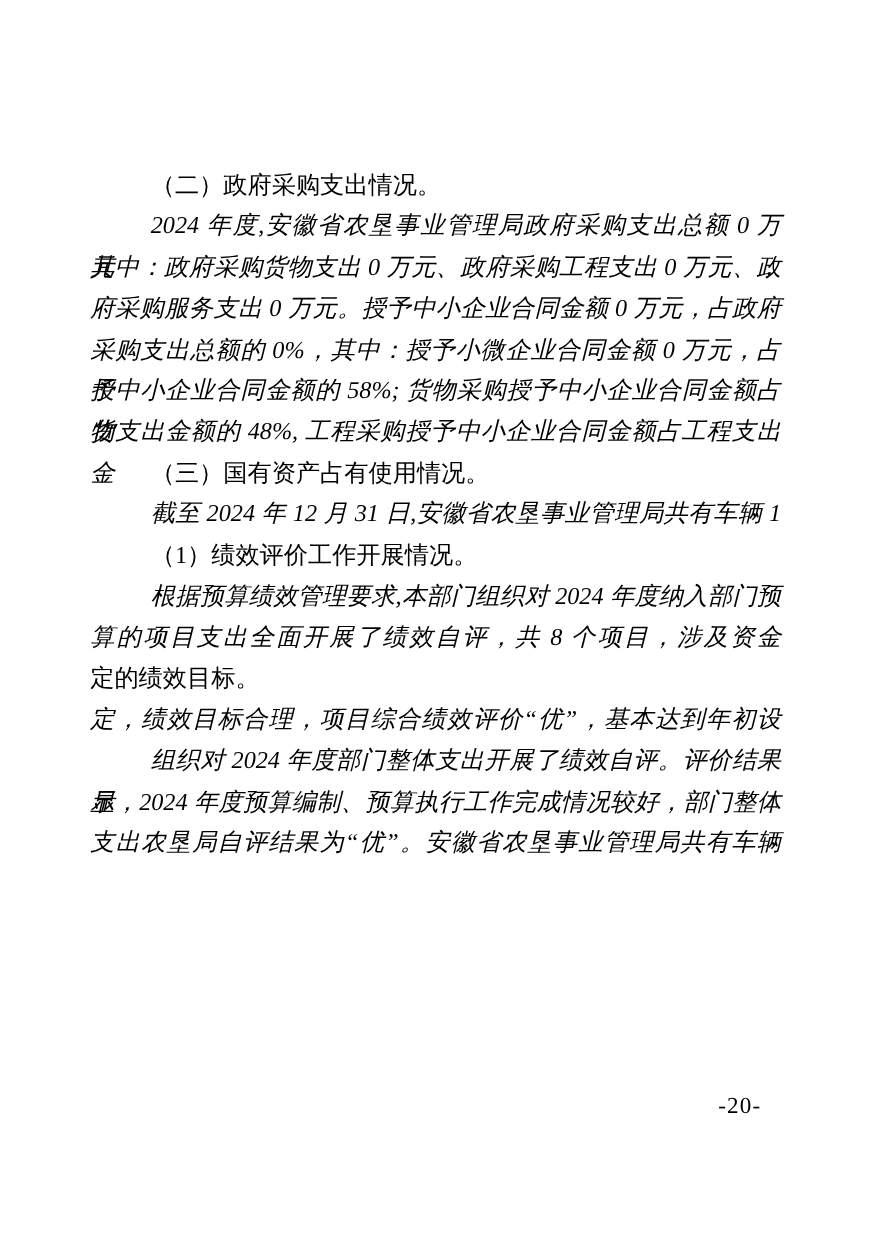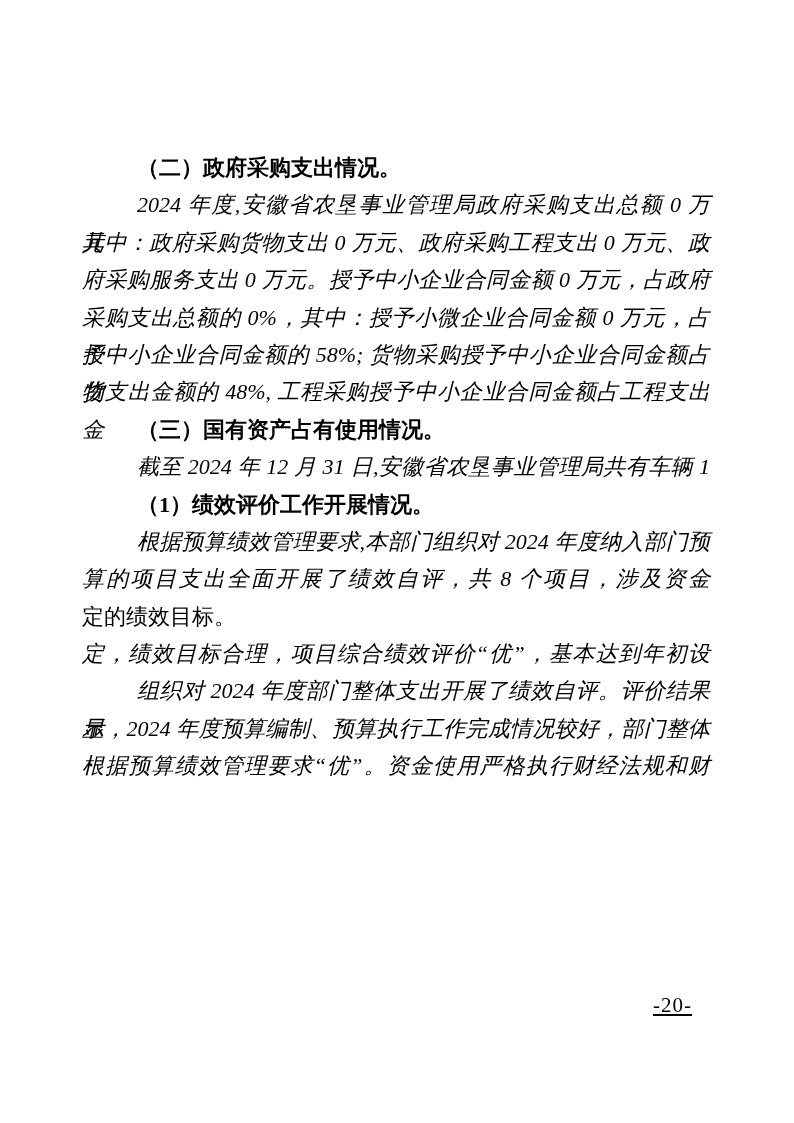--- a/index.html
+++ b/index.html
@@ -30,30 +30,29 @@
   }
   .just {
     text-align: justify;
     text-align-last: justify;
     font-style: italic;
   }
   .indent {
     text-indent: 55px;
   }
   .heading {
-    font-weight: bold;
+    font-weight: normal;
   }
   .pageno {
     position: absolute;
     right: 102px;
     top: 993px;
     font-size: 21px;
     letter-spacing: 1px;
     font-family: "Liberation Serif", "DejaVu Serif", serif;
-    text-decoration: underline;
   }
 </style>
 </head>
 <body>
 
 <div class="page">
   <div class="line heading indent">（二）政府采购支出情况。</div>
   <div class="line just indent">2024 年度,安徽省农垦事业管理局政府采购支出总额 0 万元，</div>
   <div class="line just">其中：政府采购货物支出 0 万元、政府采购工程支出 0 万元、政</div>
   <div class="line just">府采购服务支出 0 万元。授予中小企业合同金额 0 万元，占政府</div>
@@ -62,16 +61,16 @@
   <div class="line just">物支出金额的 48%, 工程采购授予中小企业合同金额占工程支出金</div>
   <div class="line heading indent">（三）国有资产占有使用情况。</div>
   <div class="line just indent">截至 2024 年 12 月 31 日,安徽省农垦事业管理局共有车辆 1</div>
   <div class="line heading indent">（1）绩效评价工作开展情况。</div>
   <div class="line just indent">根据预算绩效管理要求,本部门组织对 2024 年度纳入部门预</div>
   <div class="line just">算的项目支出全面开展了绩效自评，共 8 个项目，涉及资金</div>
   <div class="line">定的绩效目标。</div>
   <div class="line just">定，绩效目标合理，项目综合绩效评价“优”，基本达到年初设</div>
   <div class="line just indent">组织对 2024 年度部门整体支出开展了绩效自评。评价结果显</div>
   <div class="line just">示，2024 年度预算编制、预算执行工作完成情况较好，部门整体</div>
-  <div class="line just">根据预算绩效管理要求“优”。资金使用严格执行财经法规和财</div>
+  <div class="line just">支出农垦局自评结果为“优”。安徽省农垦事业管理局共有车辆</div>
 </div>
 
 <div class="pageno">-20-</div>
 
 </body></html>

